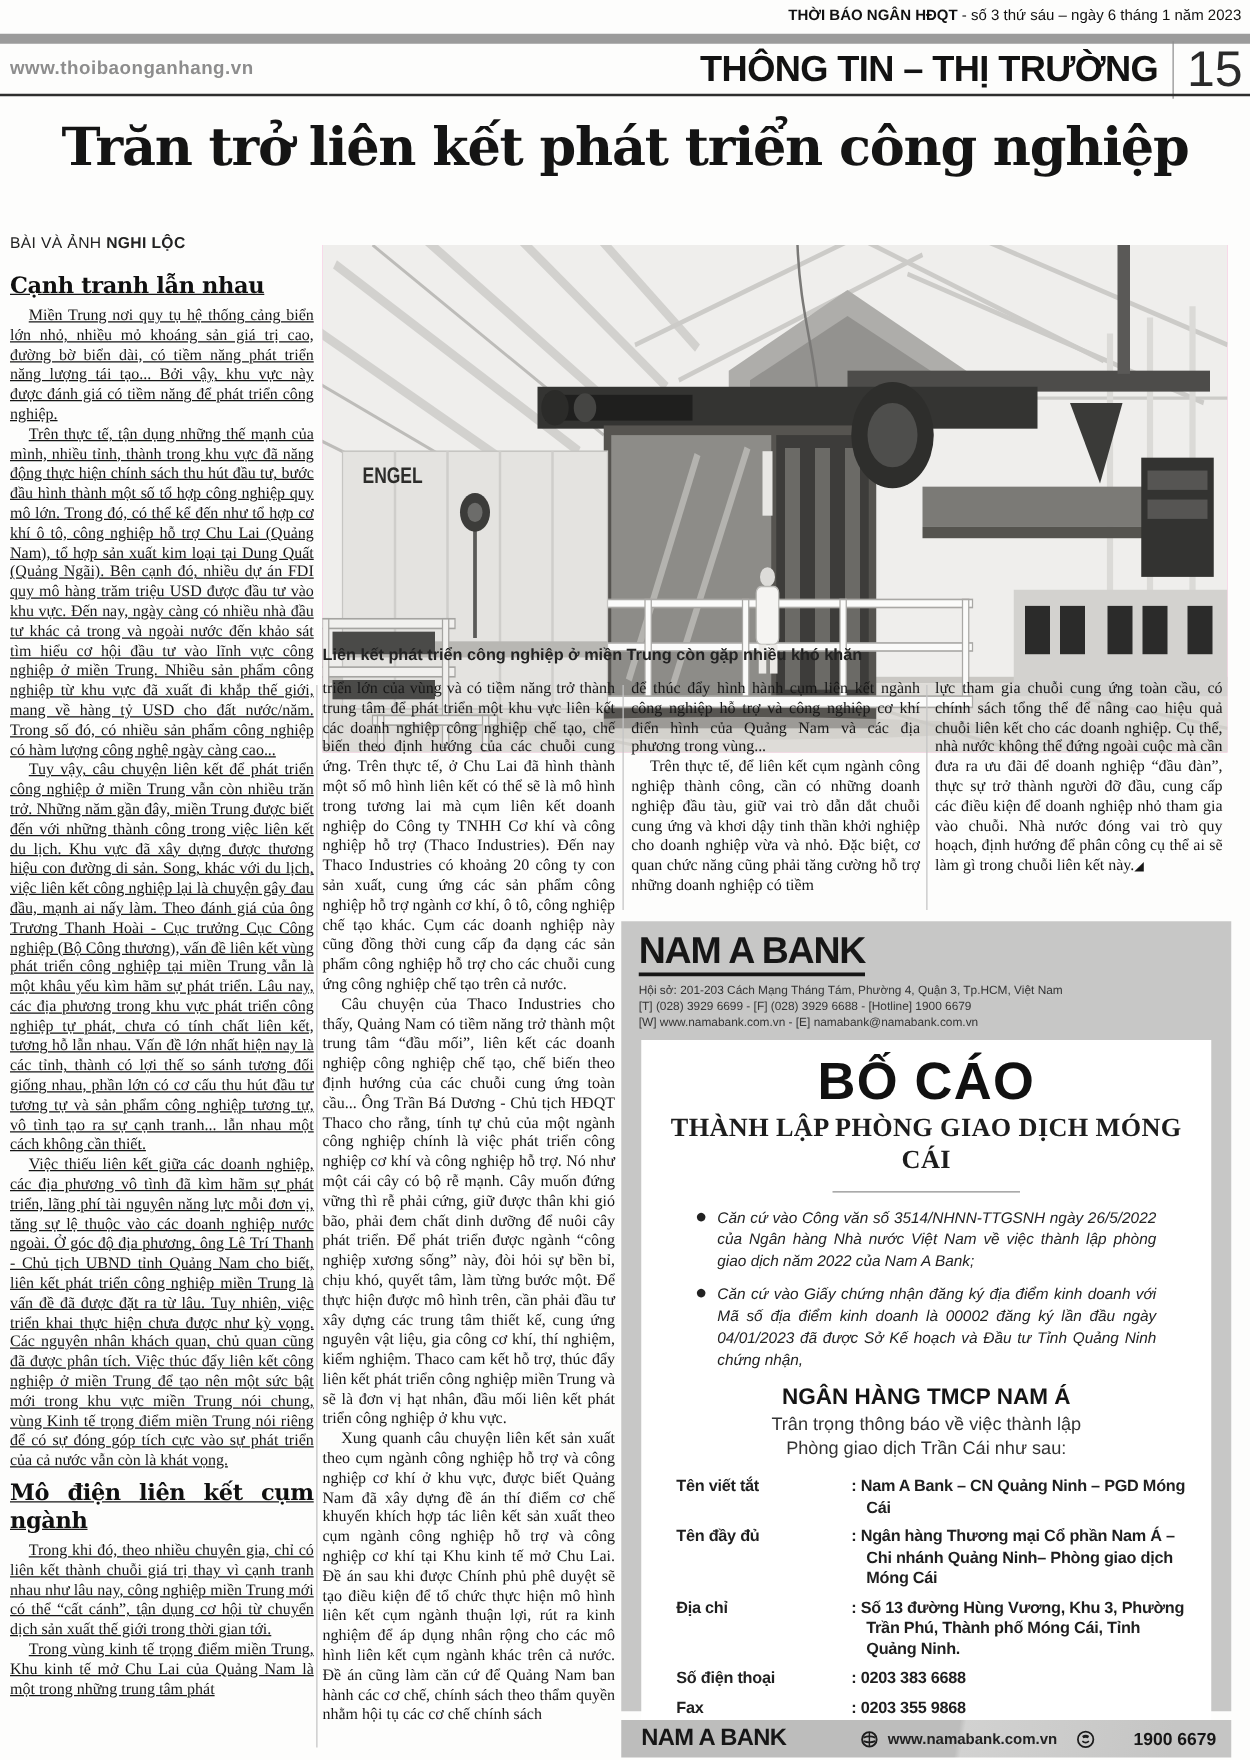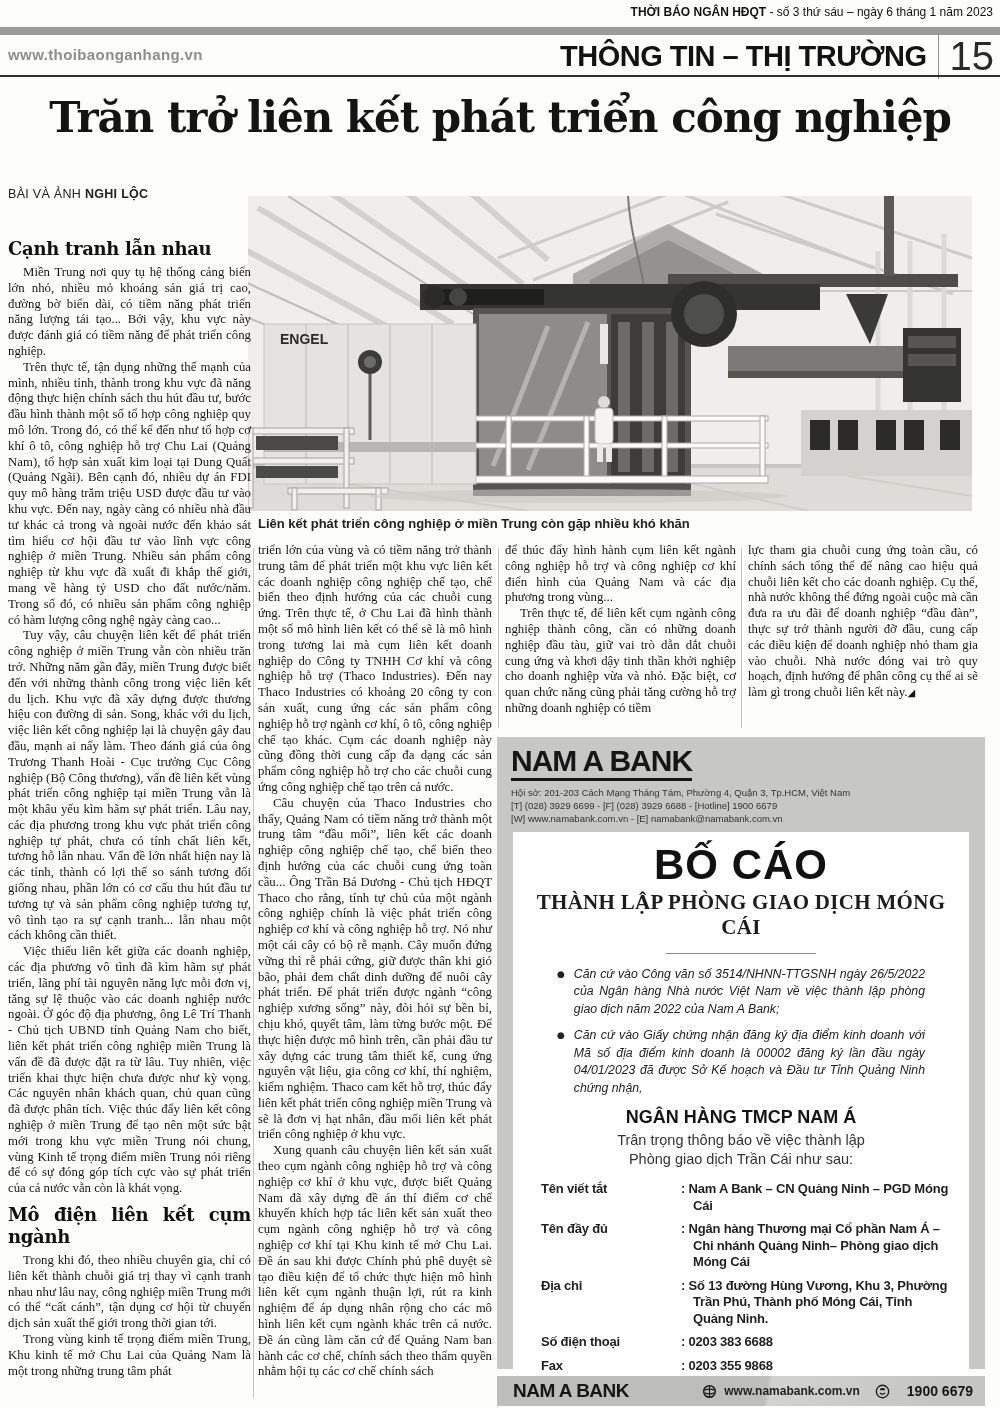--- a/index.html
+++ b/index.html
@@ -21,30 +21,30 @@
   .top-rule { position:absolute; top:75px; left:0; width:1000px; height:2px; background:#2e2e2e; }
 
   
   .headline { position:absolute; top:92px; left:0; right:0; text-align:center;
     font-family:"DejaVu Serif", serif; font-weight:800; font-size:42px; line-height:1.25;
     letter-spacing:-1px; color:#141414; }
   .byline { position:absolute; top:187px; left:8px; font-family:"Liberation Sans",sans-serif; font-size:12.5px; color:#222; letter-spacing:.3px; }
   .byline .author { font-weight:800; }
 
   
-  .photo { position:absolute; top:196px; left:248px; width:724px; height:315px; background:#f9a8d4; }
+  .photo { position:absolute; top:196px; left:258px; width:724px; height:406px; background:#f9a8d4; }
   .photo svg { display:block; width:100%; height:100%; }
   .caption { position:absolute; top:516px; left:258px; width:724px;
     font-family:"Liberation Sans",sans-serif; font-weight:700; font-size:13px; color:#222; }
 
   
   .col { position:absolute; text-align:justify; font-size:12.8px; line-height:15.8px; color:#171717; }
   .col p { text-indent:15px; }
   .col p.cont { text-indent:0; }
-  .col1 { top:238px; left:8px;   width:243px; }
+  .col1 { top:218px; left:8px;   width:243px;text-decoration:underline; }
   .col2 { top:543px; left:258px; width:234px; }
   .col3 { top:543px; left:505px; width:231px; }
   .col4 { top:543px; left:748px; width:230px; }
   .subhead { font-family:"DejaVu Serif",serif; font-weight:800; font-size:18px; line-height:22px; letter-spacing:-.3px; color:#101010; text-indent:0; margin:7px 0 5px; }
   .subhead.first { margin-top:0; }
   .end-mark { font-family:"DejaVu Sans",sans-serif; font-size:10px; }
   .vsep { position:absolute; width:1px; background:#c4c4c4; }
   .sep-12 { left:253px; top:548px; height:850px; }
   .sep-23 { left:498px; top:548px; height:180px; }
   .sep-34 { left:741px; top:548px; height:180px; }
@@ -65,21 +65,21 @@
   .ad-details { margin:12px 0 0 8px; }
   .detail-row { display:flex; margin-bottom:7px; font-weight:700; font-size:13px; line-height:16.5px; letter-spacing:-.2px; }
   .detail-label { flex:0 0 140px; }
   .detail-value { flex:1; padding-left:12px; text-indent:-12px; }
   .ad-footerbar { position:absolute; top:1376px; left:497px; width:488px; height:30px;
     background:linear-gradient(100deg,#bdbdbc 55%, #d2d2d1 56%, #c5c5c4 90%);
     display:flex; align-items:center; font-family:"Liberation Sans",sans-serif; }
   .fb-brand { font-weight:800; font-size:19px; letter-spacing:-.5px; color:#161616; margin-left:16px; }
   .fb-right { margin-left:auto; display:flex; align-items:center; gap:7px; margin-right:12px; }
   .fb-site { font-weight:700; font-size:12px; color:#222; }
-  .fb-phone { font-weight:800; font-size:14px; color:#161616; margin-left:10px; }
+  .fb-phone { font-weight:800; font-size:14px; color:#161616; margin-left:24px; }
   .fb-icon { width:15px; height:15px; display:block; }
 </style>
 </head>
 <body>
 
 <div class="page">
 
   <div class="issue-line">
     <span class="paper">THỜI BÁO NGÂN HĐQT</span><span> - số 3 thứ sáu – ngày 6 tháng 1 năm 2023</span>
   </div>

